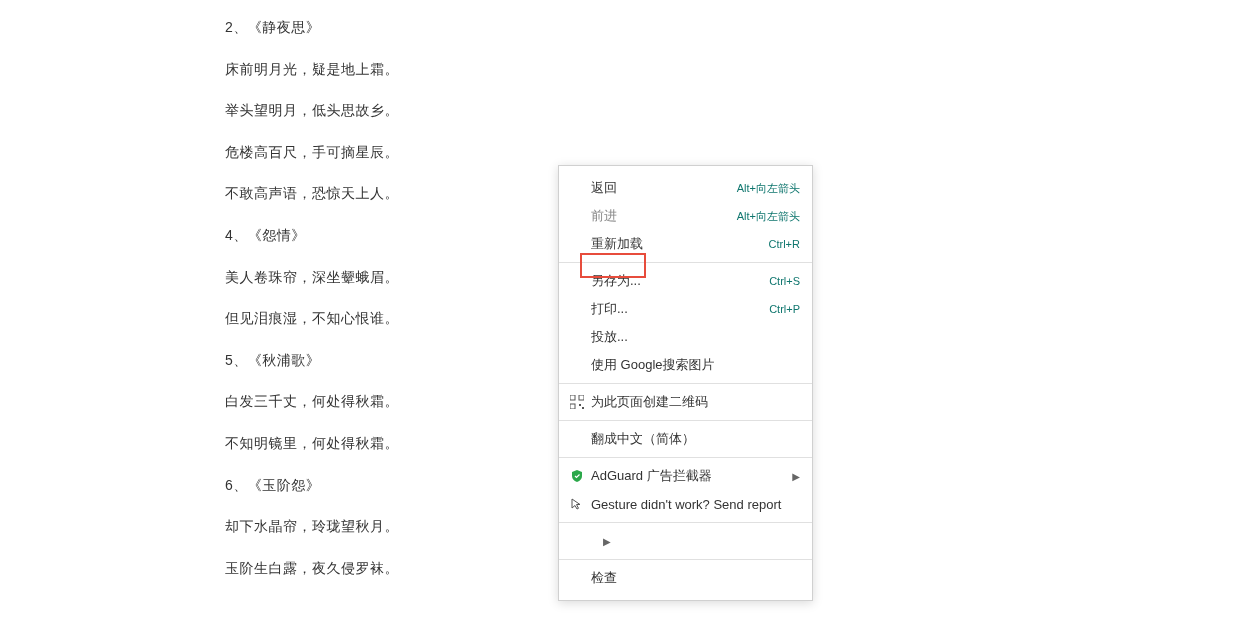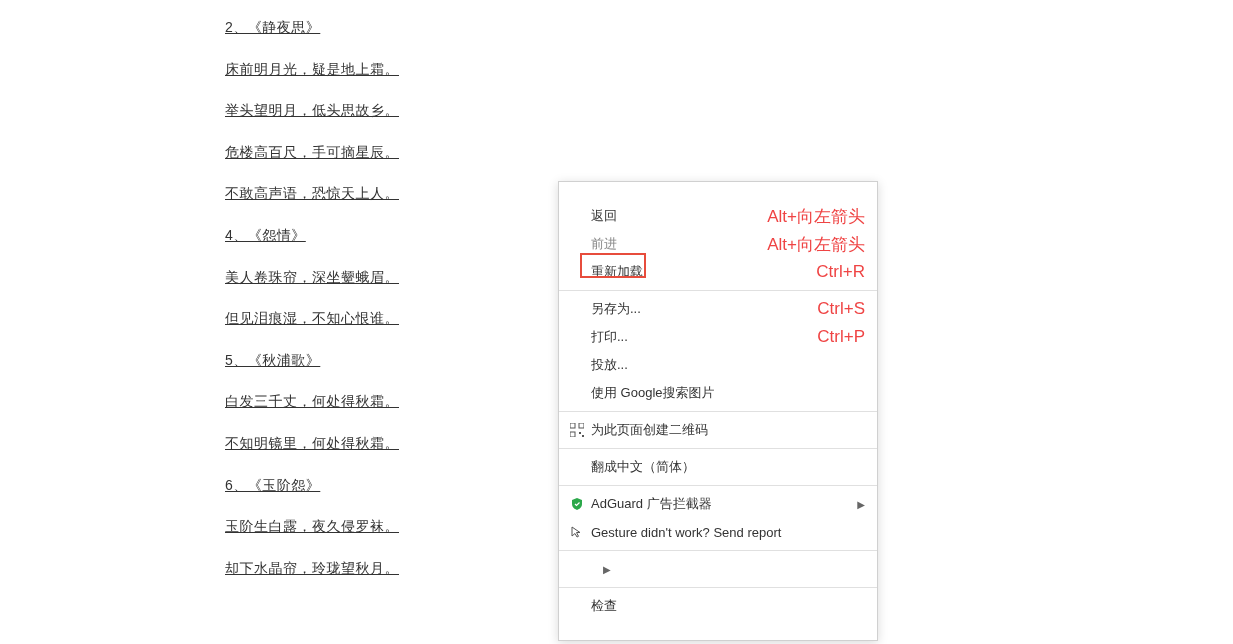--- a/index.html
+++ b/index.html
@@ -19,34 +19,32 @@
       position: absolute;
       left: 225px;
       top: 18px;
       font-size: 14px;
       line-height: 1.4;
       color: #333;
     }
     .content p {
       margin-bottom: 22px;
       letter-spacing: 0.5px;
-      text-decoration: underline;
     }
     .context-menu {
       position: absolute;
       left: 558px;
       top: 165px;
-      width: 320px;
+      width: 255px;
       background: #fff;
       border: 1px solid #d0d0d0;
       box-shadow: 0 2px 10px rgba(0,0,0,0.15);
       font-size: 13px;
       color: #333;
-      padding: 20px 0;
-      margin-top: 16px;
+      padding: 8px 0;
     }
     .menu-item {
       display: flex;
       align-items: center;
       height: 28px;
       padding: 0 12px 0 8px;
       cursor: default;
       position: relative;
     }
     .menu-item.disabled {
@@ -58,22 +56,22 @@
       margin-right: 4px;
       flex-shrink: 0;
       display: flex;
       align-items: center;
       justify-content: center;
     }
     .menu-label {
       flex: 1;
     }
     .menu-shortcut {
-      color: #ef4444;
-      font-size: 17px;
+      color: #0f766e;
+      font-size: 11px;
       margin-left: 12px;
     }
     .menu-arrow {
       color: #666;
       font-size: 10px;
       margin-left: 12px;
     }
     .menu-separator {
       height: 1px;
       background: #e0e0e0;
@@ -98,22 +96,22 @@
   <p>举头望明月，低头思故乡。</p>
   <p>危楼高百尺，手可摘星辰。</p>
   <p>不敢高声语，恐惊天上人。</p>
   <p>4、《怨情》</p>
   <p>美人卷珠帘，深坐颦蛾眉。</p>
   <p>但见泪痕湿，不知心恨谁。</p>
   <p>5、《秋浦歌》</p>
   <p>白发三千丈，何处得秋霜。</p>
   <p>不知明镜里，何处得秋霜。</p>
   <p>6、《玉阶怨》</p>
+  <p>却下水晶帘，玲珑望秋月。</p>
   <p>玉阶生白露，夜久侵罗袜。</p>
-  <p>却下水晶帘，玲珑望秋月。</p>
 </div>
 
 <div class="context-menu">
   <div class="menu-item">
     <span class="menu-icon"></span>
     <span class="menu-label">返回</span>
     <span class="menu-shortcut">Alt+向左箭头</span>
   </div>
   <div class="menu-item disabled">
     <span class="menu-icon"></span>

